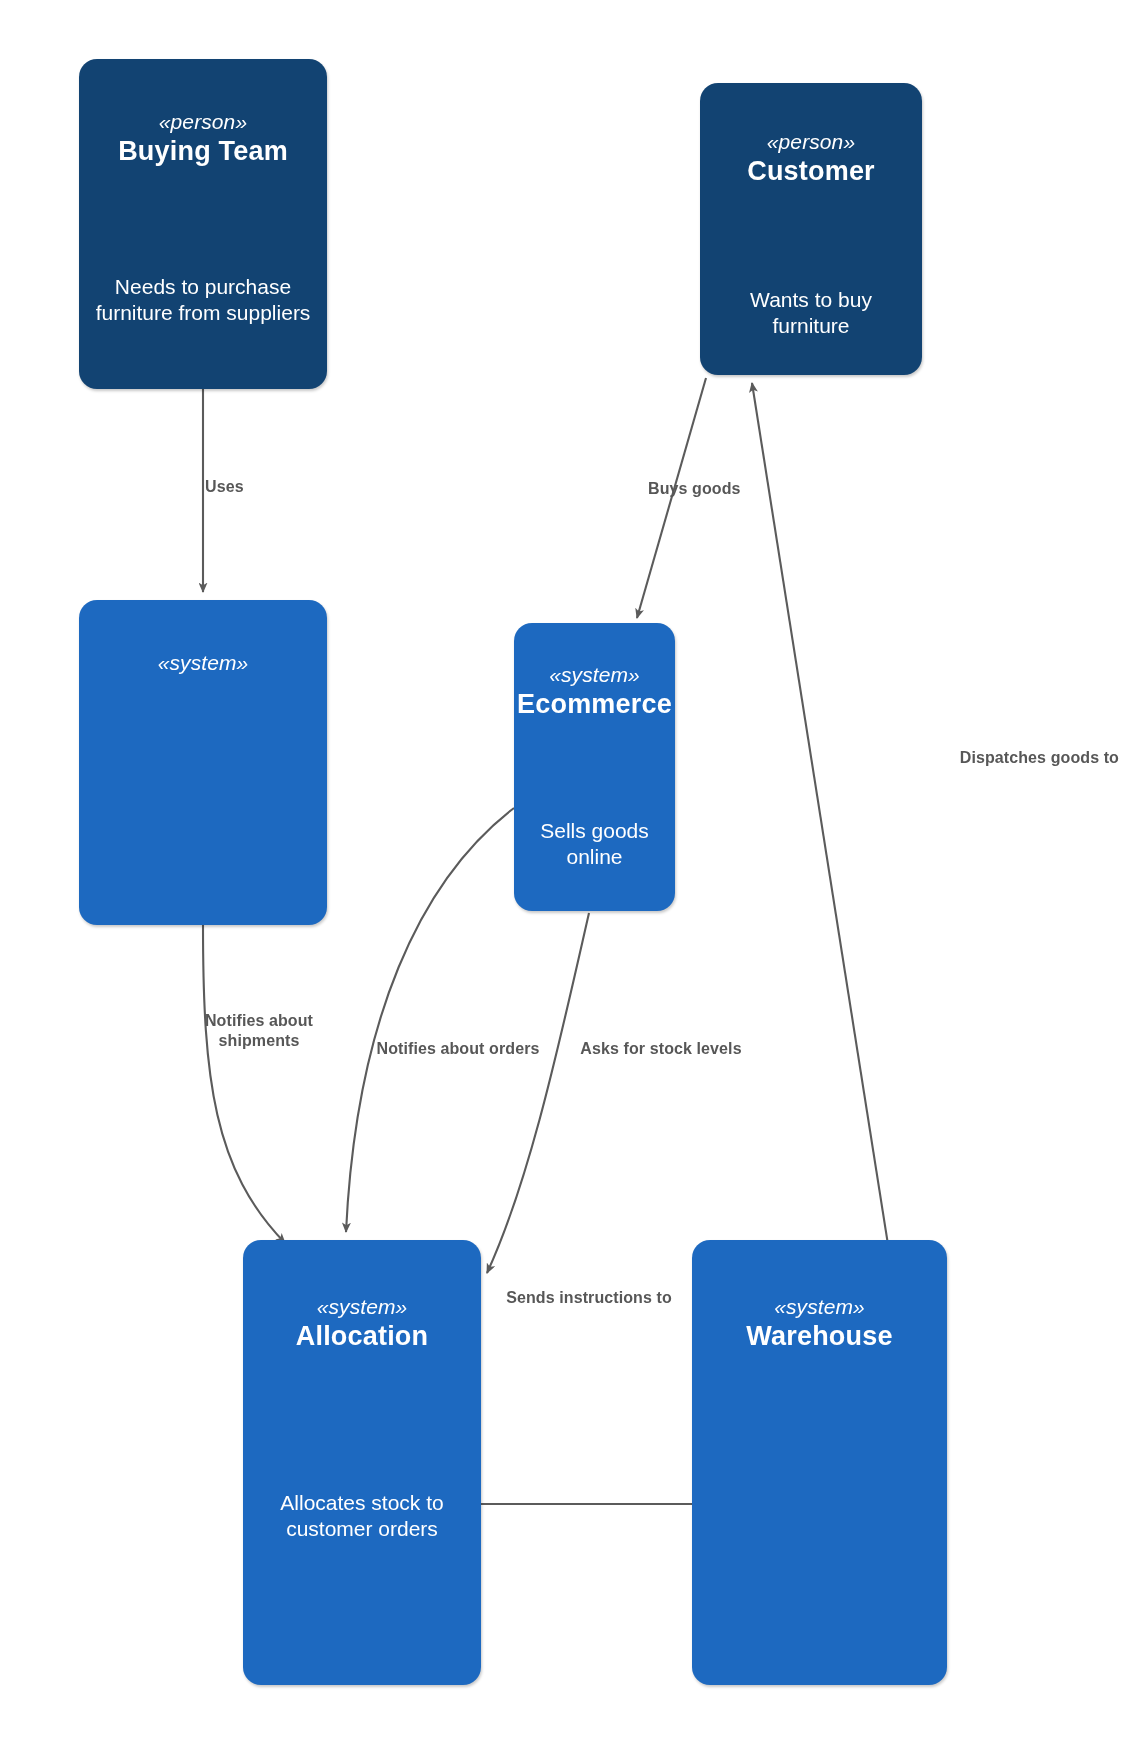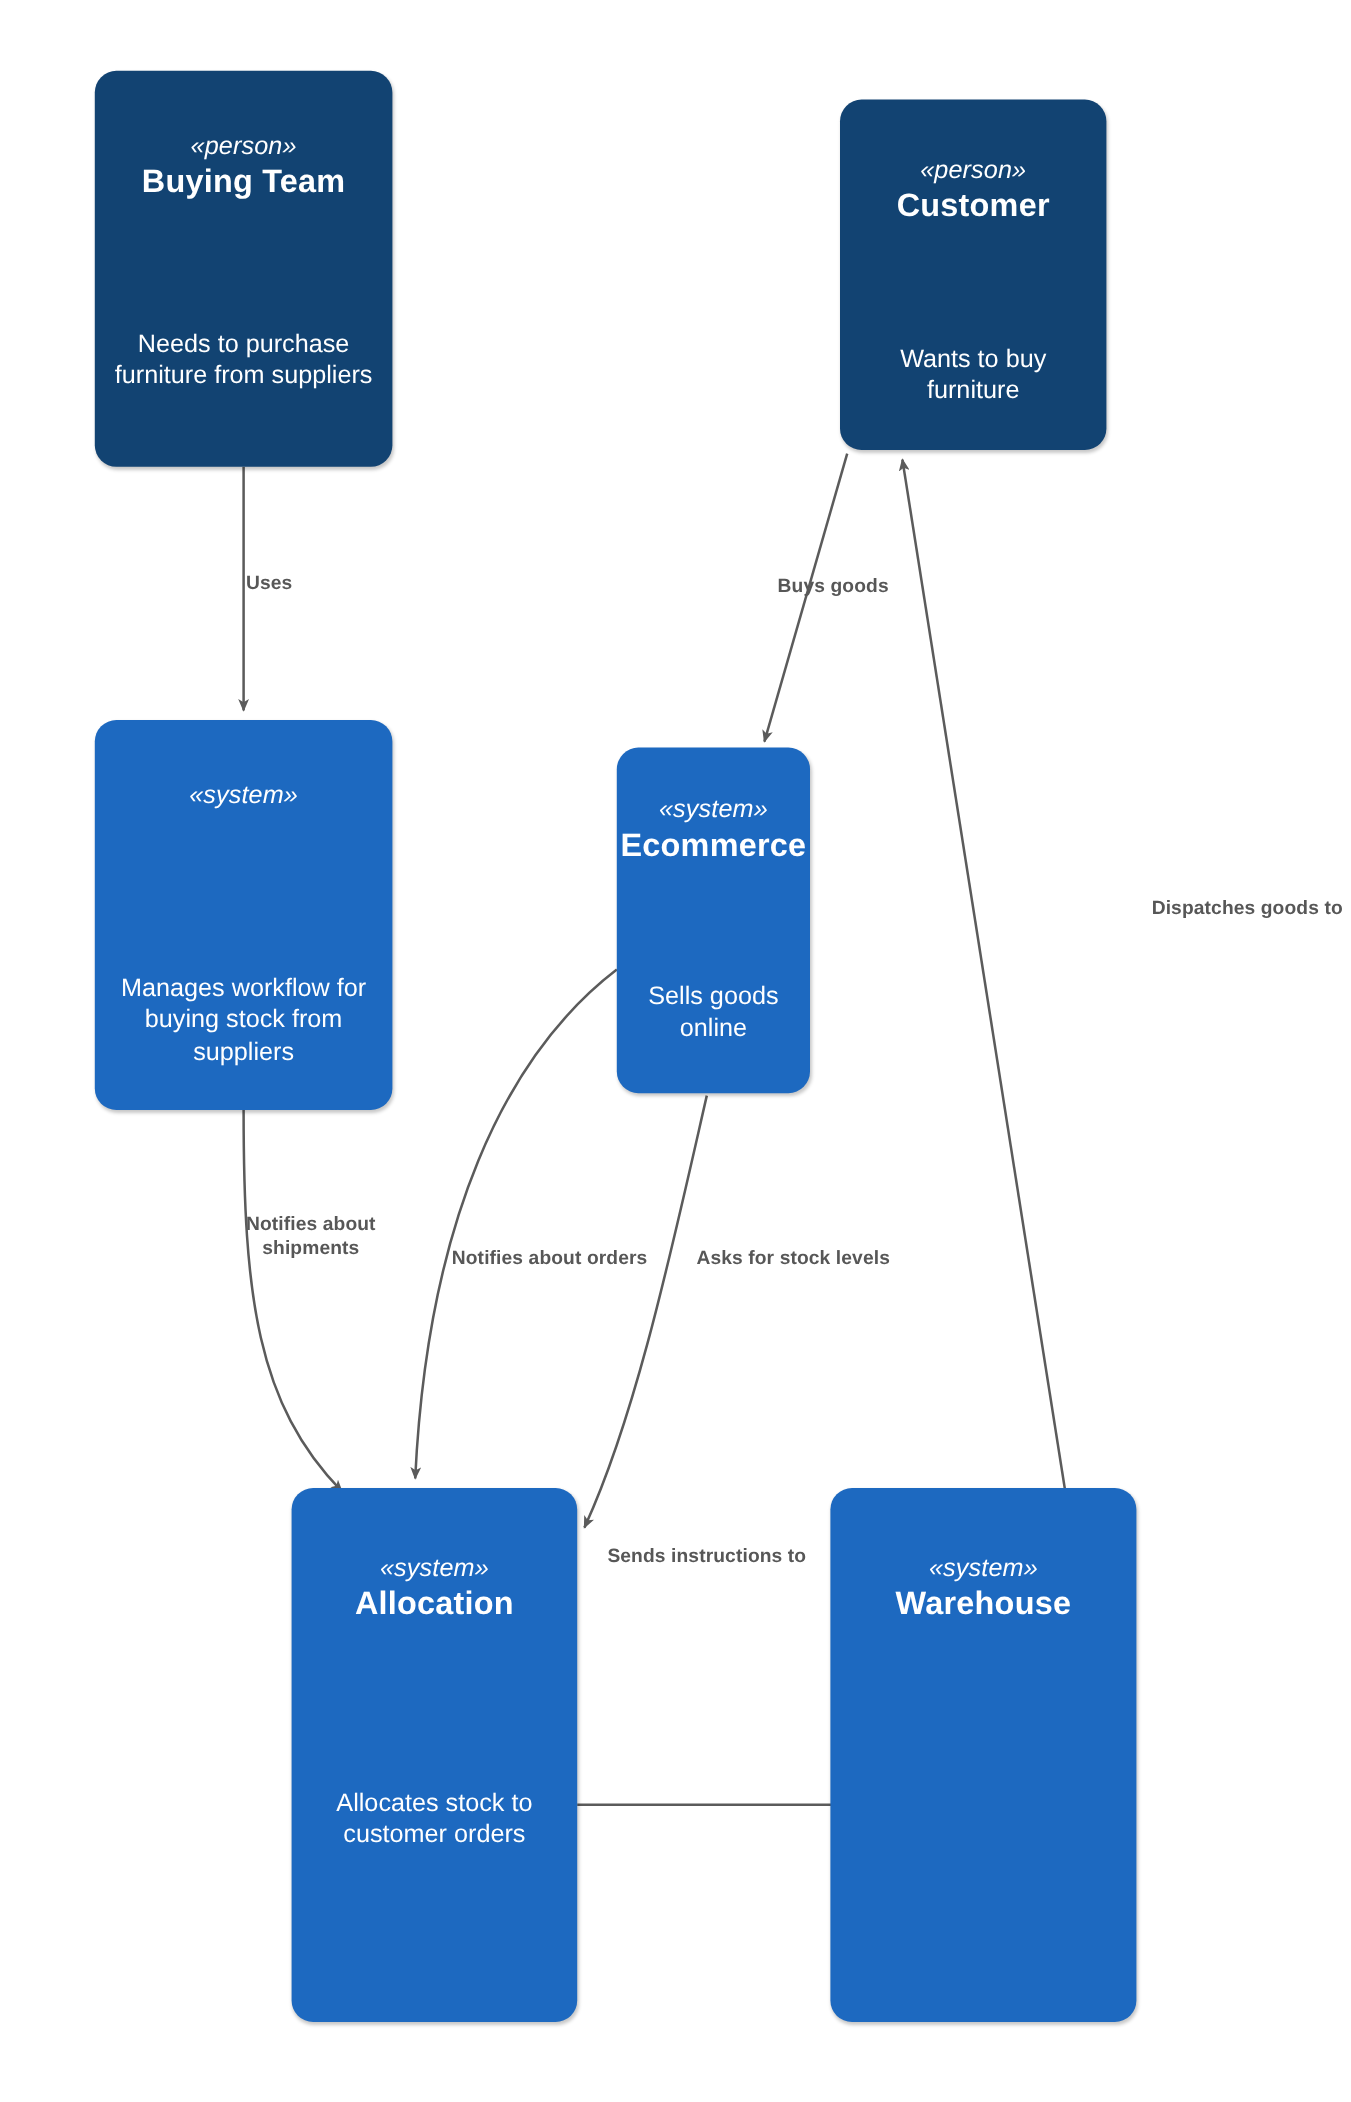--- a/index.html
+++ b/index.html
@@ -129,23 +129,20 @@
     </div>
     <div class="node-body" style="top:204px;">
       <div class="node-desc">Wants to buy furniture</div>
     </div>
   </div>
 
   <div class="node-box system" style="left:79px; top:600px; width:248px; height:325px;">
     <div class="node-head" style="top:51px;">
       <div class="node-stereotype">«system»</div>
     </div>
-    <div class="node-body" style="top:211px;">
-      <div class="node-desc">Manages workflow for buying stock from suppliers</div>
-    </div>
   </div>
 
   <div class="node-box system" style="left:514px; top:623px; width:161px; height:288px;">
     <div class="node-head" style="top:40px;">
       <div class="node-stereotype">«system»</div>
       <div class="node-title">Ecommerce</div>
     </div>
     <div class="node-body" style="top:195px;">
       <div class="node-desc">Sells goods online</div>
     </div>

